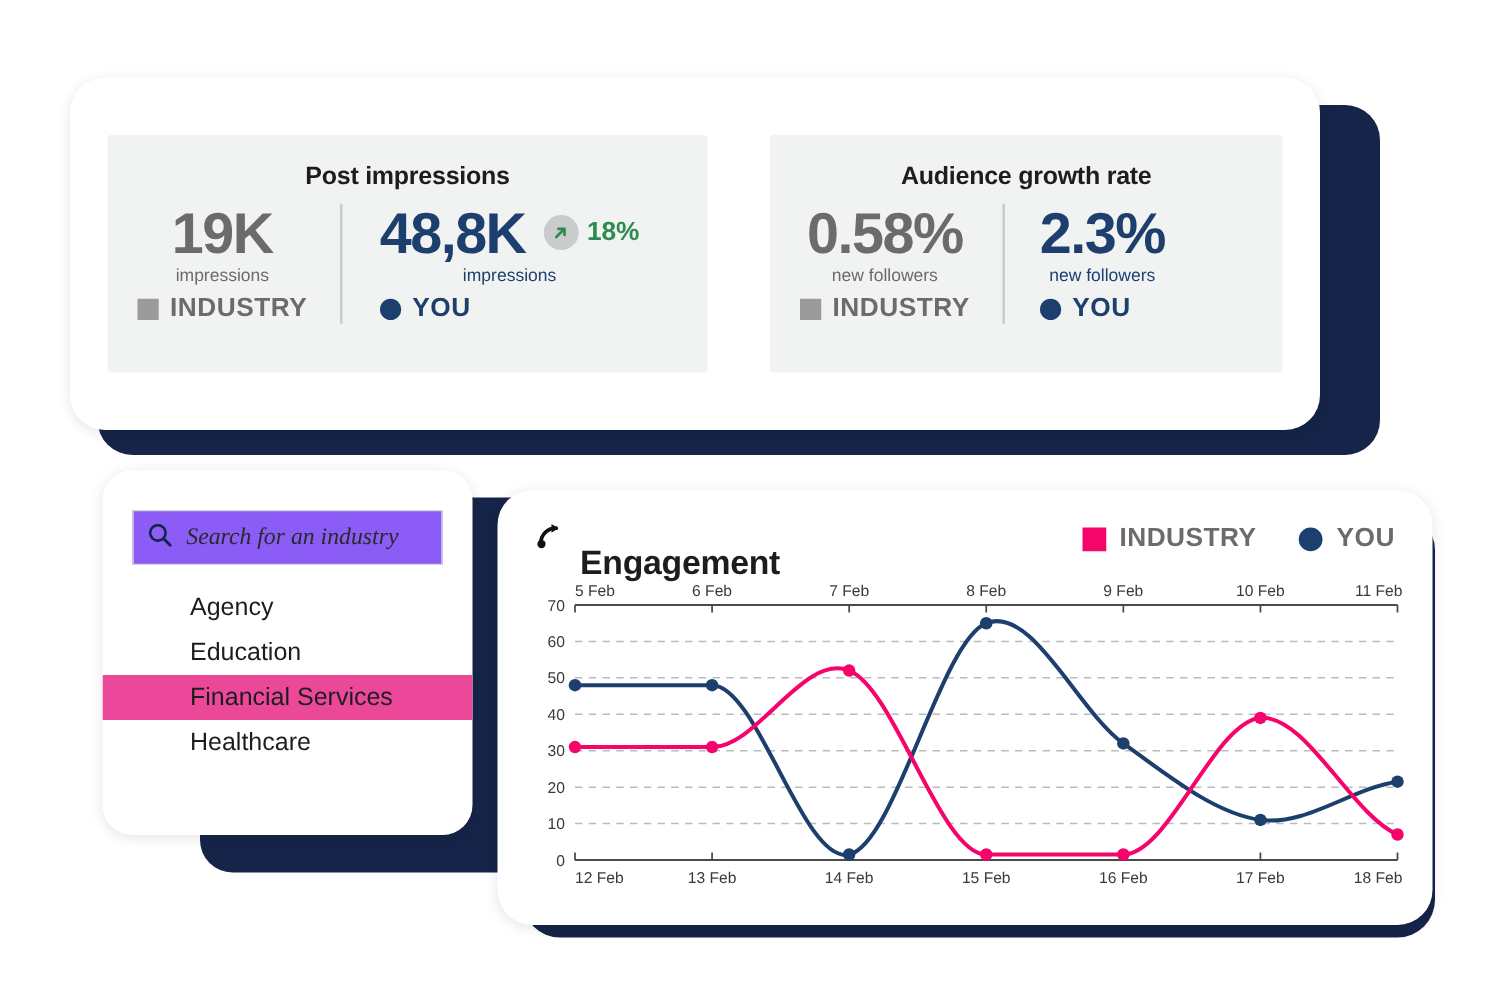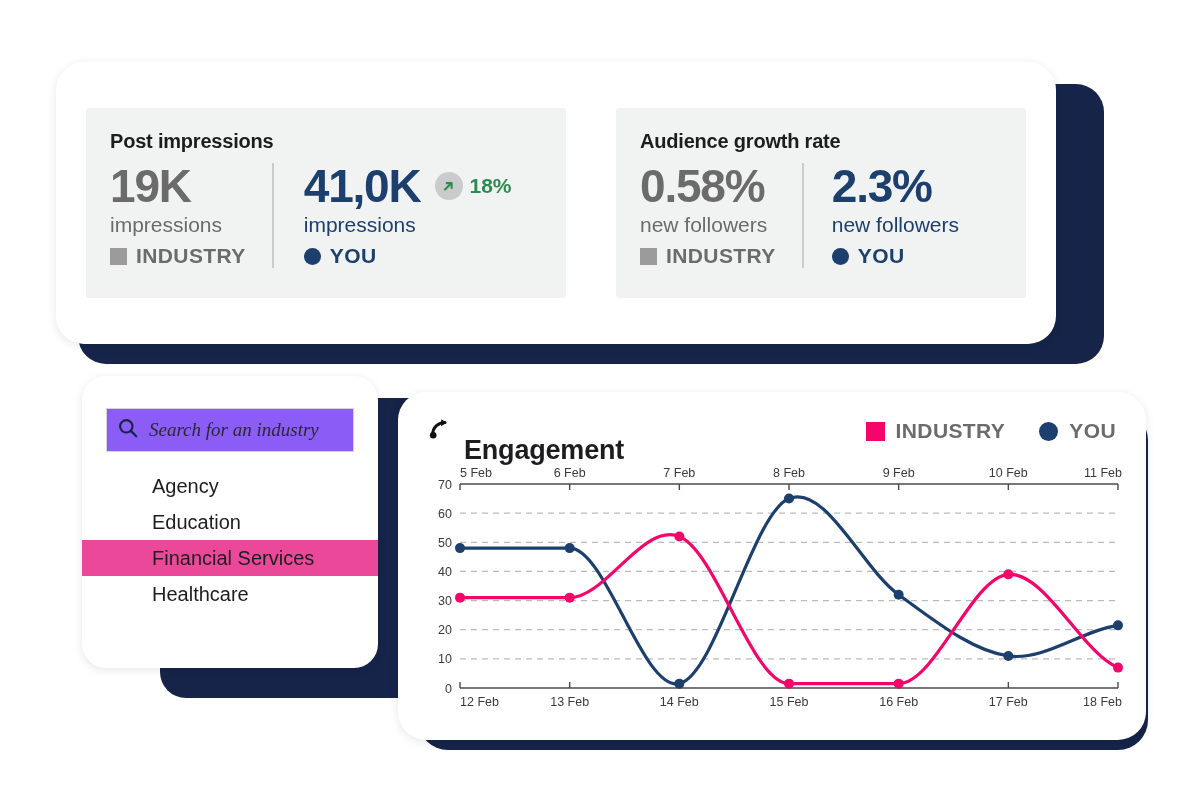--- a/index.html
+++ b/index.html
@@ -2,21 +2,21 @@
 <html><head>
 <meta charset="utf-8">
 <style>
   html,body{margin:0;padding:0;}
   body{
     width:1200px;height:800px;overflow:hidden;
     background:#ffffff;
     font-family:"Liberation Sans", sans-serif;
     position:relative;
   }
-  .stage{position:absolute;inset:0;}
+  .stage{position:absolute;inset:0;text-align:center;}
 
   
   .shadow-block{
     position:absolute;
     background:#16244a;
     border-radius:26px;
   }
   #shadow-top{ left:78px; top:84px; width:1026px; height:280px; border-radius:28px;}
   #shadow-mid{ left:160px; top:398px; width:300px; height:300px; border-radius:26px;}
   #shadow-chart{ left:418px; top:410px; width:730px; height:340px; border-radius:30px;}
@@ -46,21 +46,21 @@
   .panel-col{padding-right:26px;}
   .panel-col.second{padding-left:30px;border-left:2px solid #c9cbcd;}
   #panel-growth .panel-col.second{padding-left:28px;}
 
   .big-num{
     font-size:46px;font-weight:bold;line-height:1.02;letter-spacing:-1.2px;
     white-space:nowrap;
   }
   .big-num.industry{color:#6b6b6b;}
   .big-num.you{color:#1c3f6e;}
-  .sub-label{font-size:21px;line-height:1.25;margin-top:2px;}
+  .sub-label{font-size:14px;line-height:1.25;margin-top:2px;}
   .sub-label.industry{color:#6b6b6b;}
   .sub-label.you{color:#1c3f6e;}
 
   .legend-row{display:flex;align-items:center;gap:9px;margin-top:6px;}
   .legend-sq{width:17px;height:17px;background:#9b9b9b;display:block;}
   .legend-dot{width:17px;height:17px;border-radius:50%;background:#1c3f6e;display:block;}
   .legend-txt{font-size:21px;font-weight:bold;letter-spacing:.4px;}
   .legend-txt.industry{color:#6b6b6b;}
   .legend-txt.you{color:#1c3f6e;}
 
@@ -122,21 +122,21 @@
         <div class="panel-col">
           <div class="big-num industry">19K</div>
           <div class="sub-label industry">impressions</div>
           <div class="legend-row">
             <span class="legend-sq"></span>
             <span class="legend-txt industry">INDUSTRY</span>
           </div>
         </div>
         <div class="panel-col second">
           <div class="numrow">
-            <div class="big-num you">41,0K</div>
+            <div class="big-num you">48,8K</div>
             <div class="delta-wrap">
               <span class="delta-badge">
                 <svg width="17" height="17" viewBox="0 0 17 17" aria-hidden="true">
                   <path d="M5 11.6 L11 5.6" stroke="#2e8b4f" stroke-width="2.1" stroke-linecap="round" fill="none"></path>
                   <path d="M6.7 5.1 L11.6 5.1 L11.6 10" stroke="#2e8b4f" stroke-width="2.1" stroke-linecap="round" stroke-linejoin="round" fill="none"></path>
                 </svg>
               </span>
               <span class="delta-pct">18%</span>
             </div>
           </div>

